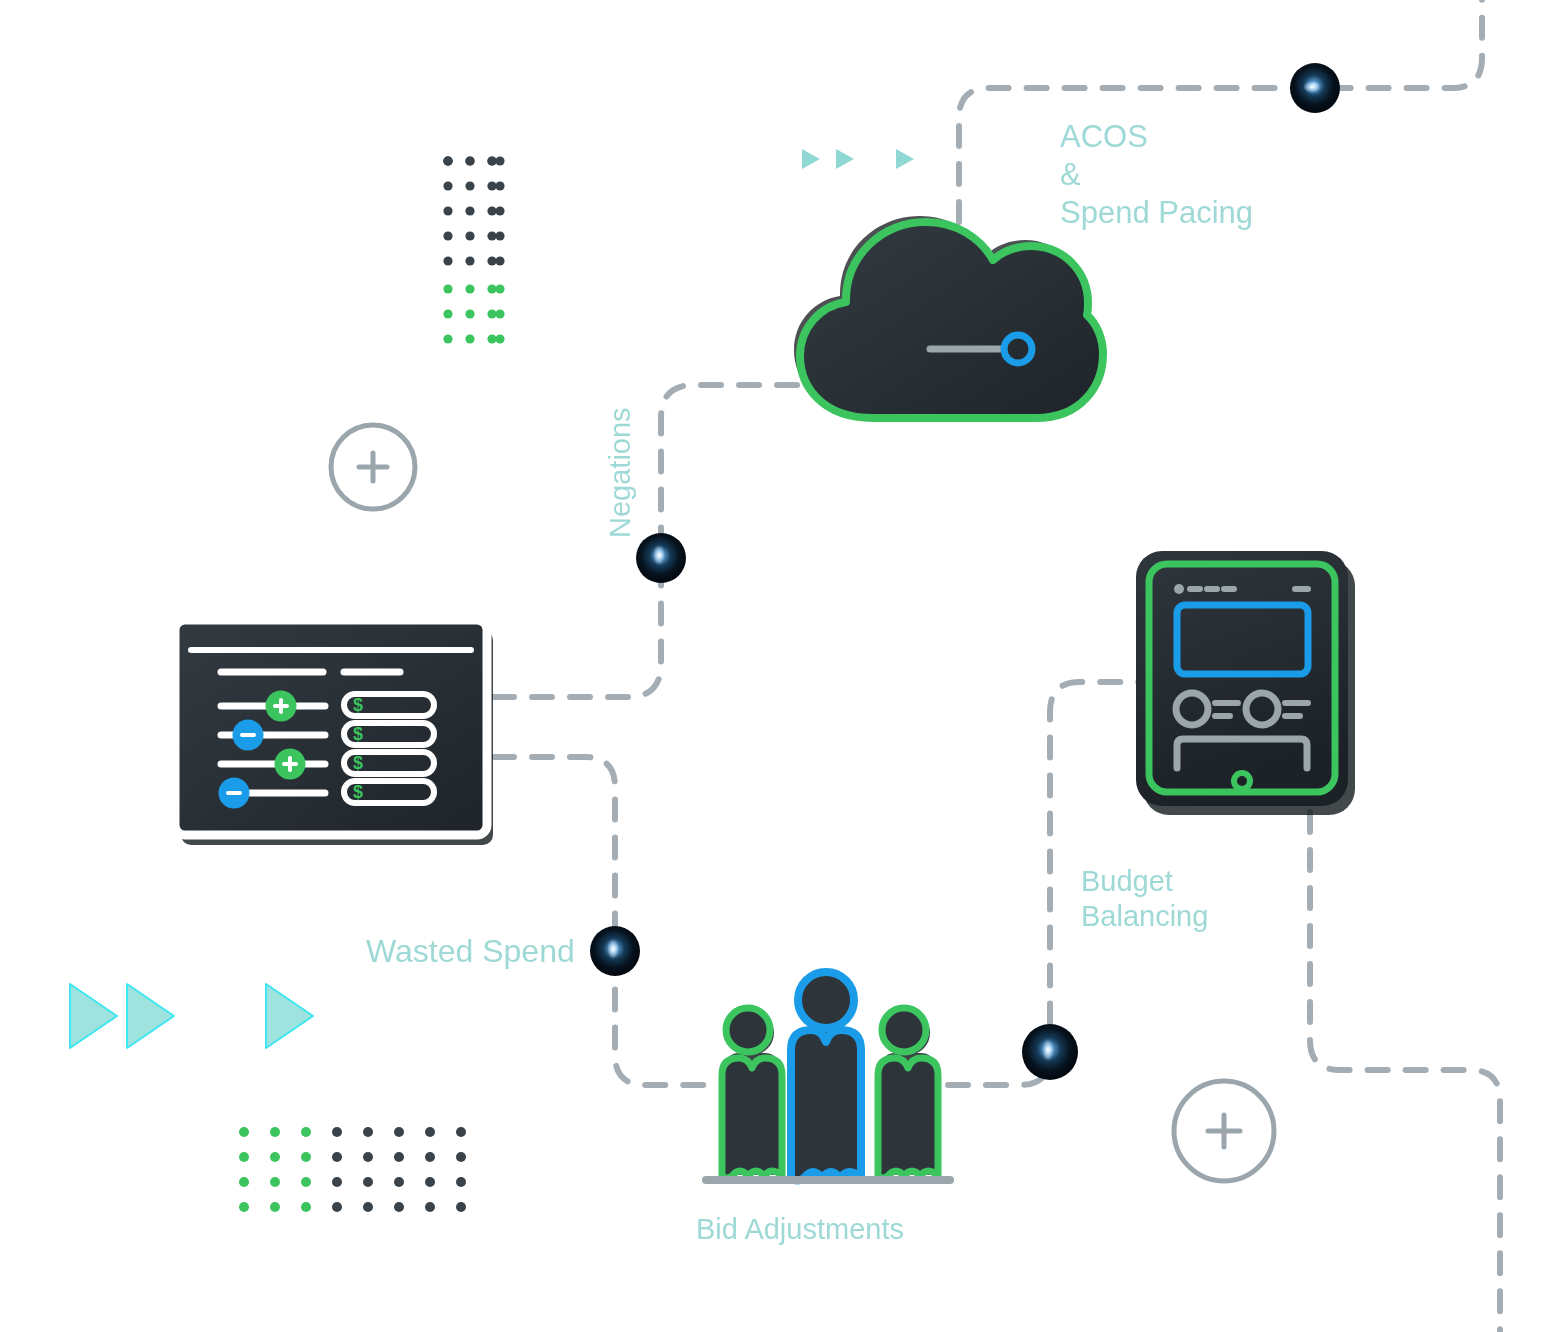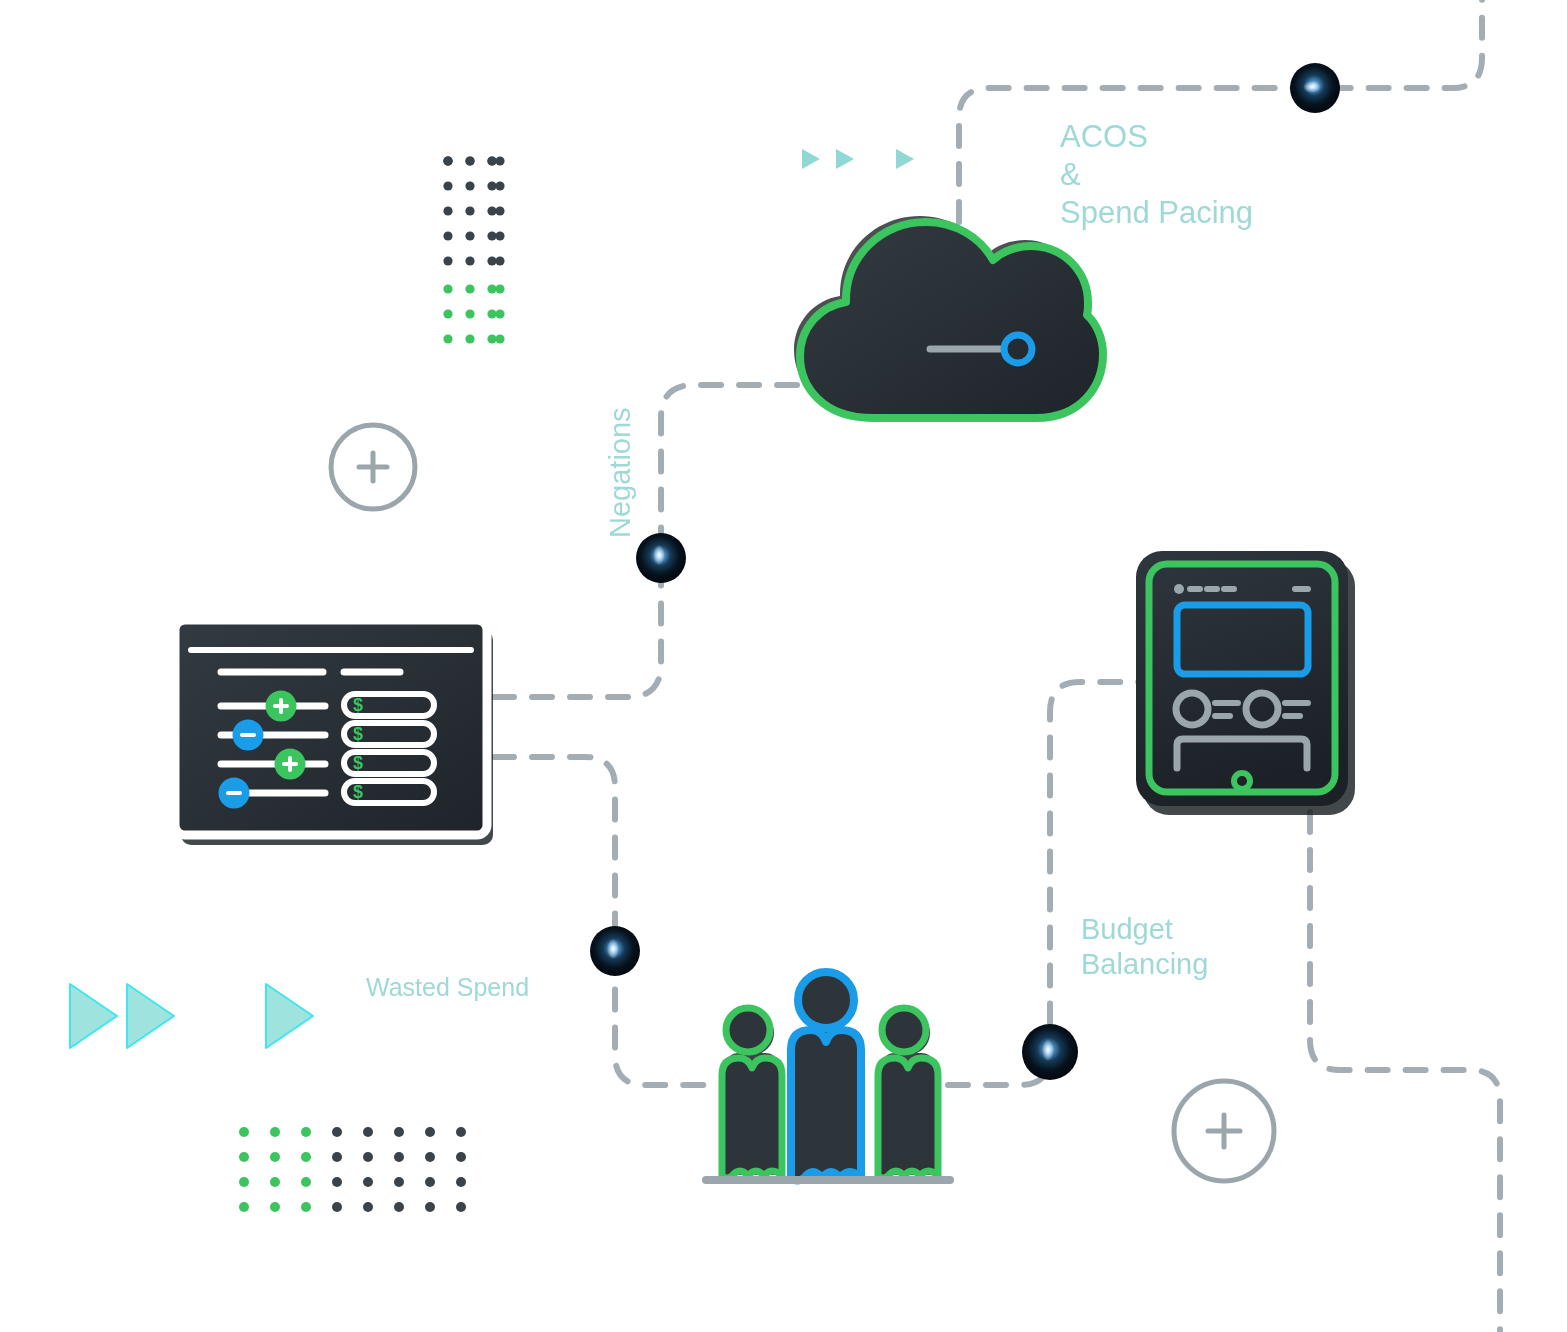--- a/index.html
+++ b/index.html
@@ -42,25 +42,25 @@
   }
   #lbl-negations {
     left: 536px; top: 455px;
     width: 170px;
     font-size: 29px;
     transform: rotate(-90deg);
     transform-origin: center center;
     text-align: center;
   }
   #lbl-wasted {
-    left: 366px; top: 972px;
-    font-size: 25px;
+    left: 366px; top: 932px;
+    font-size: 32px;
   }
   #lbl-budget {
-    left: 1081px; top: 912px;
+    left: 1081px; top: 864px;
     width: 220px;
     font-size: 29px;
   }
   #lbl-bid {
     left: 640px; top: 1212px;
     width: 320px;
     font-size: 29px;
     text-align: center;
   }
 </style>
@@ -379,14 +379,15 @@
 &amp;
 Spend Pacing</div>
 
   <div class="lbl" id="lbl-negations">Negations</div>
 
   <div class="lbl" id="lbl-wasted">Wasted Spend</div>
 
   <div class="lbl" id="lbl-budget">Budget
 Balancing</div>
 
+  <div class="lbl" id="lbl-bid">Bid Adjustments</div>
 
 </div>
 
 </body></html>

